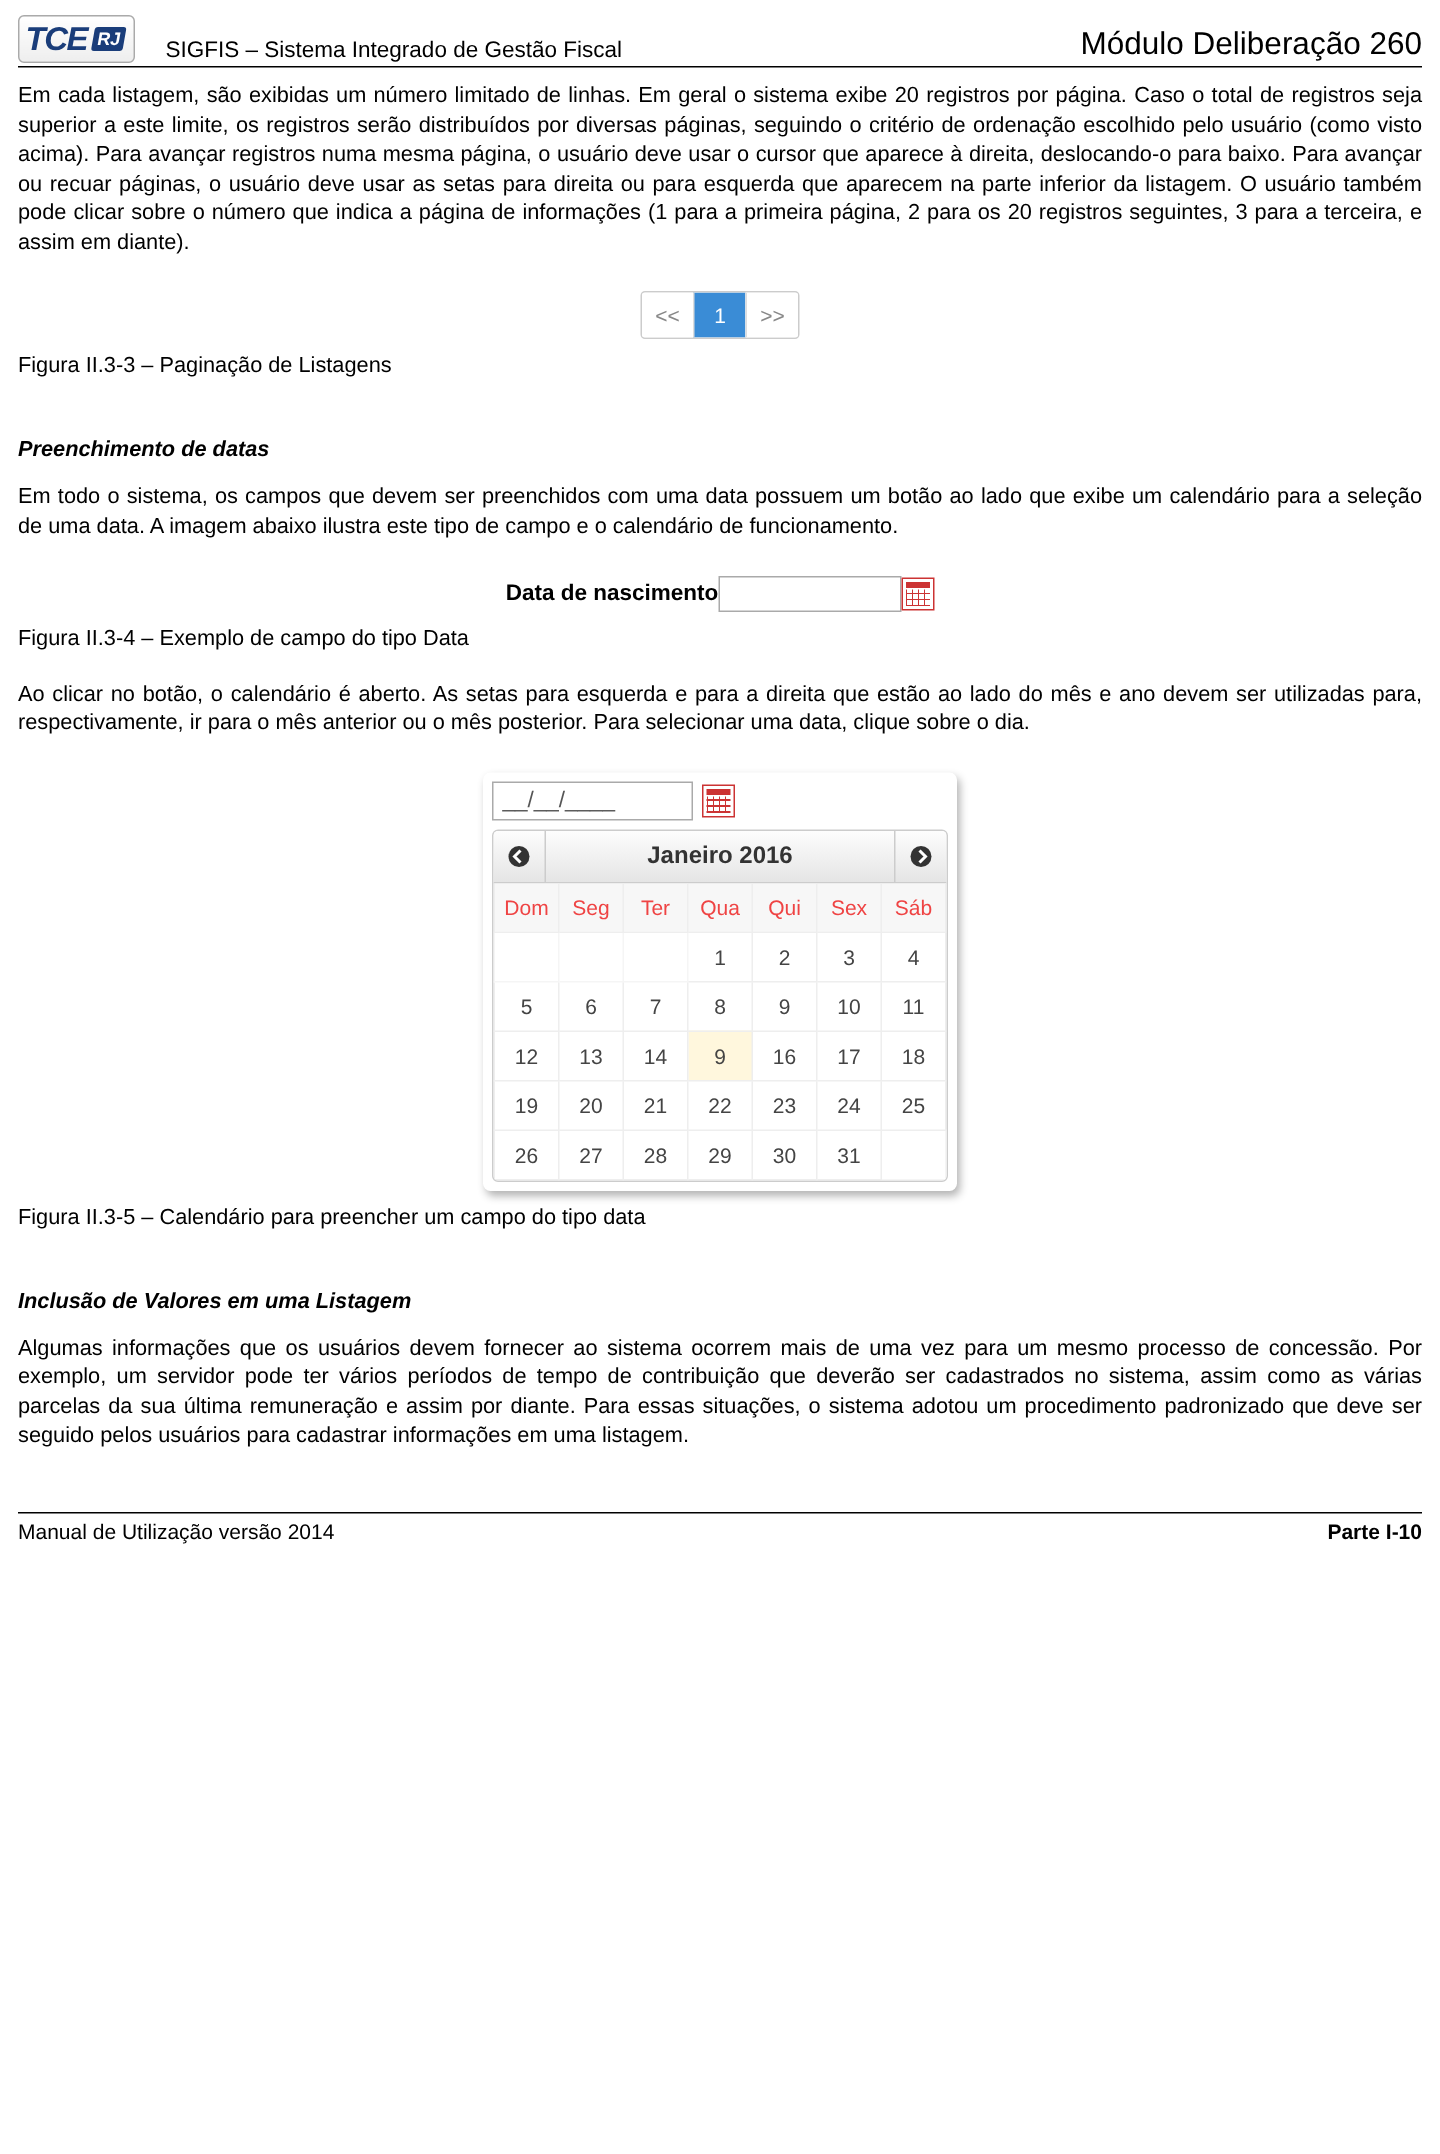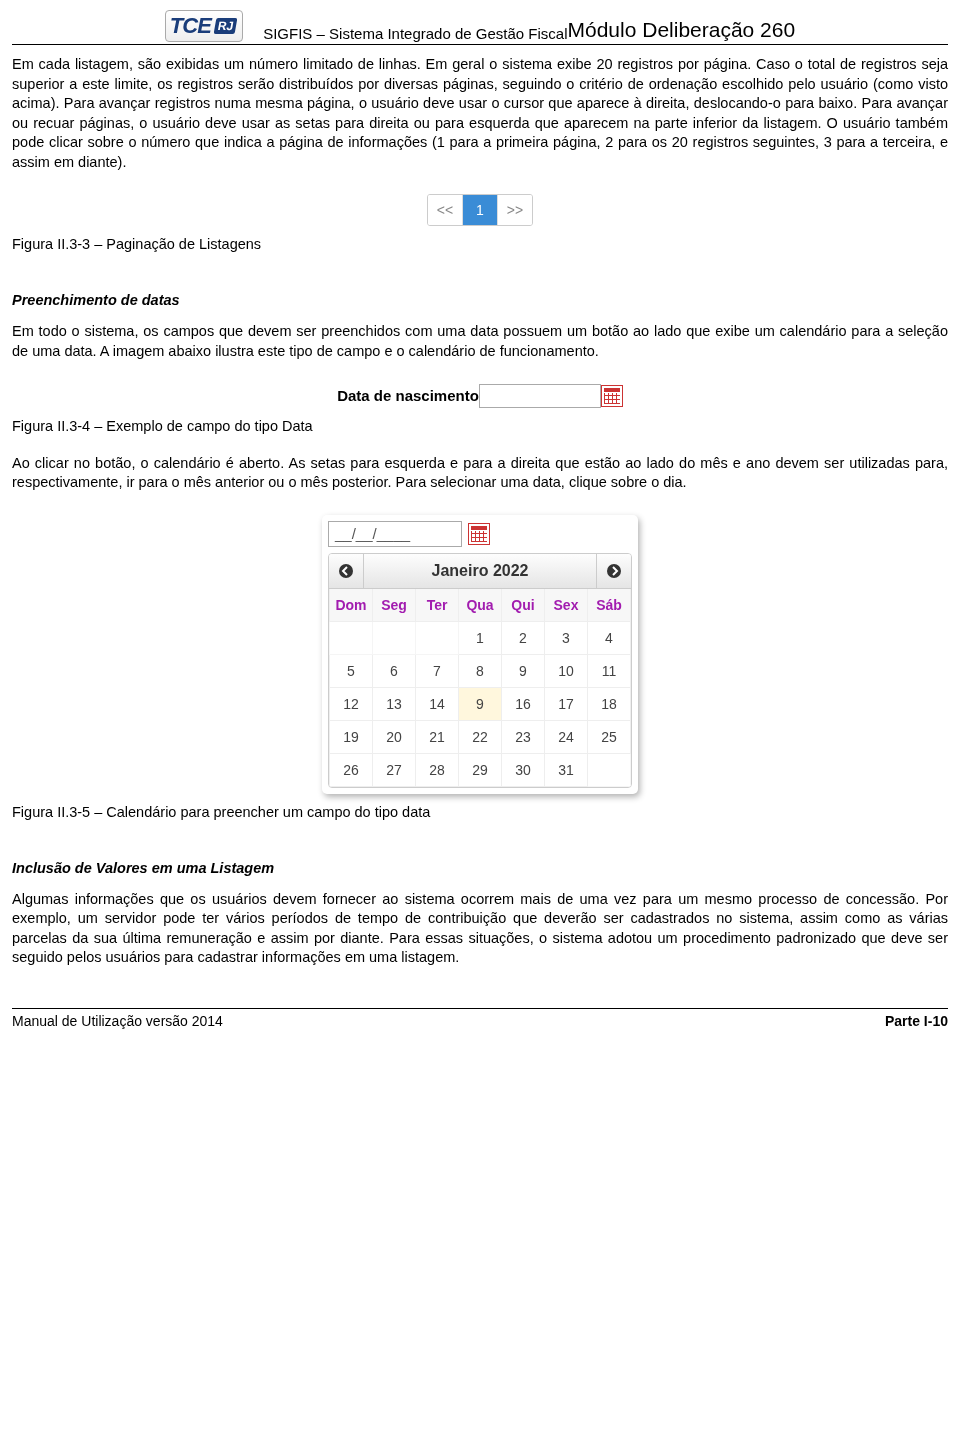--- a/index.html
+++ b/index.html
@@ -10,21 +10,21 @@
     color: #000;
     width: 960px;
     background: #fff;
   }
   .page {
     padding: 10px 12px 20px 12px;
   }
   .header {
     display: flex;
     align-items: flex-end;
-    justify-content: center;
+    justify-content: space-between;
     border-bottom: 1px solid #000;
     padding-bottom: 2px;
     margin-bottom: 10px;
   }
   .header-left {
     display: flex;
     align-items: flex-end;
     gap: 20px;
   }
   .logo {
@@ -161,22 +161,22 @@
     border-collapse: collapse;
   }
   .cal-grid th, .cal-grid td {
     width:40px; height:30px;
     text-align:center;
     border:1px solid #eee;
     font-size:14px; color:#444;
   }
   .cal-grid th {
     background:#f7f7f7;
-    font-weight:bold;
-    color:#a21caf;
+    font-weight:normal;
+    color:#ef4444;
     border-top:none;
   }
   .cal-grid td.empty { background:#fff; border-color:#f5f5f5; }
   .cal-grid td.hl { background:#fff7dd; }
 
   .footer {
     display:flex;
     justify-content:space-between;
     border-top:1px solid #000;
     padding-top:4px;
@@ -233,21 +233,21 @@
         <span class="cal-icon"></span>
       </div>
       <div class="cal-box">
         <div class="cal-header">
           <span class="cal-nav">
             <svg width="16" height="16" viewBox="0 0 16 16">
                 <circle cx="8" cy="8" r="7" fill="#333"></circle>
                 <path d="M9 4 L5 8 L9 12" stroke="#fff" stroke-width="2" fill="none"></path>
               </svg>
           </span>
-          <span class="cal-title">Janeiro 2022</span>
+          <span class="cal-title">Janeiro 2016</span>
           <span class="cal-nav">
             <svg width="16" height="16" viewBox="0 0 16 16">
                 <circle cx="8" cy="8" r="7" fill="#333"></circle>
                 <path d="M7 4 L11 8 L7 12" stroke="#fff" stroke-width="2" fill="none"></path>
               </svg>
           </span>
         </div>
         <table class="cal-grid">
           <thead>
               <tr>

